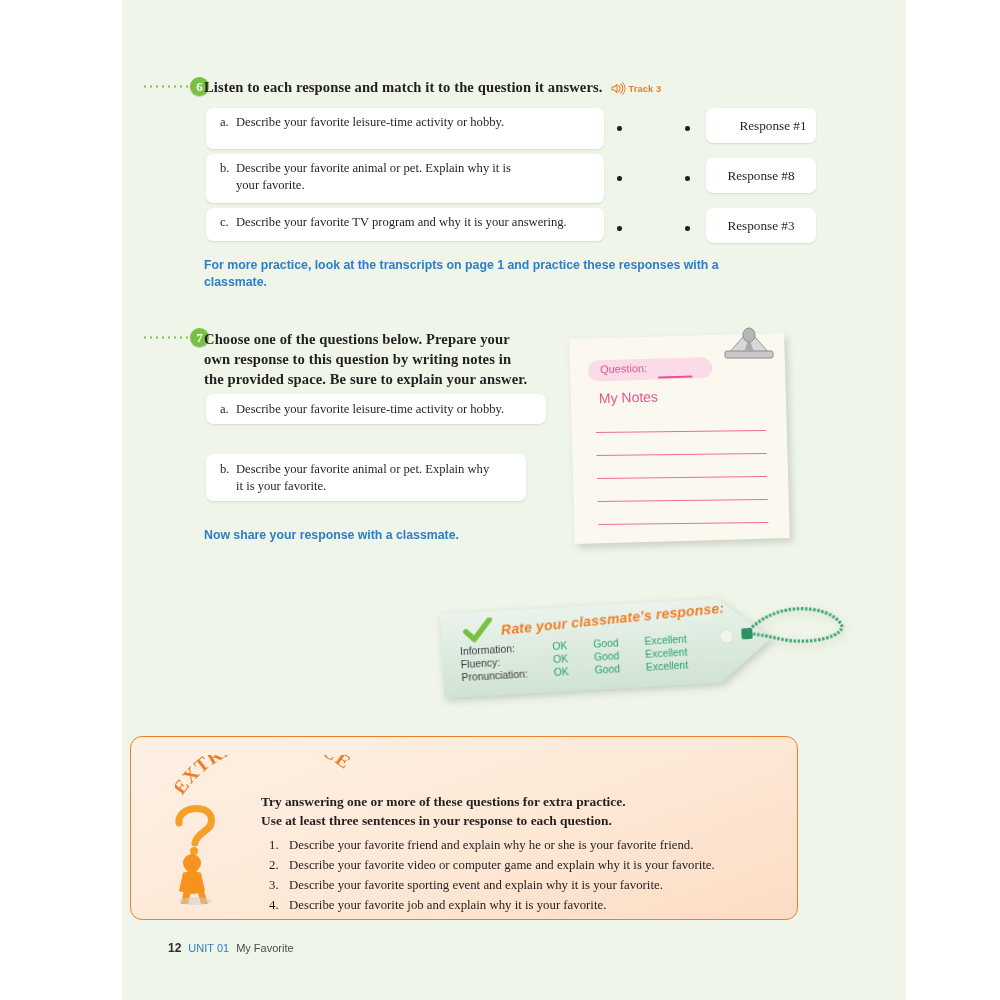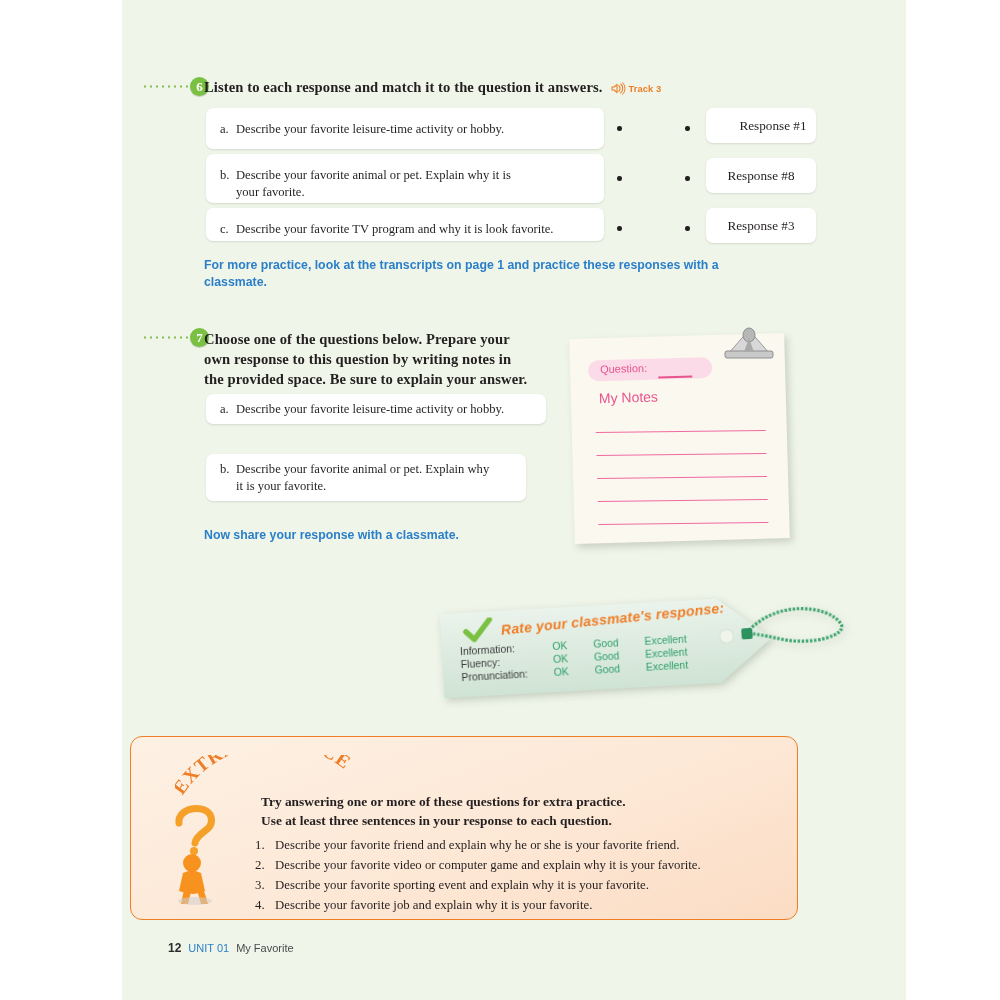--- a/index.html
+++ b/index.html
@@ -62,21 +62,21 @@
   
   .wbox {
     position: absolute;
     background: #ffffff;
     border-radius: 7px;
     box-shadow: 0 1px 2px rgba(120,130,110,.22);
     font-family: "Liberation Serif", serif;
     font-size: 12.6px;
     color: #231f20;
     line-height: 17px;
-    padding: 13px 12px 9px 14px;
+    padding: 6px 12px 9px 14px;
   }
   .wbox .lt { display: inline-block; width: 16px; }
   .wbox .tx { display: inline; }
   .wbox.two .body { display: block; }
   .wbox.two .ind { display: block; padding-left: 16px; }
 
   .rbox {
     position: absolute;
     background: #ffffff;
     border-radius: 7px;
@@ -249,21 +249,21 @@
   <div class="wbox" style="left:84px; top:108px; width:398px; height:41px;">
     <span class="lt">a.</span><span class="tx">Describe your favorite leisure-time activity or hobby.</span>
   </div>
 
   <div class="wbox two" style="left:84px; top:154px; width:398px; height:49px;">
     <span class="body"><span class="lt">b.</span><span class="tx">Describe your favorite animal or pet. Explain why it is</span></span>
     <span class="ind">your favorite.</span>
   </div>
 
   <div class="wbox" style="left:84px; top:208px; width:398px; height:33px;">
-    <span class="lt">c.</span><span class="tx">Describe your favorite TV program and why it is look favorite.</span>
+    <span class="lt">c.</span><span class="tx">Describe your favorite TV program and why it is your answering.</span>
   </div>
 
   <div class="dot" style="left:495px; top:126px;"></div>
   <div class="dot" style="left:495px; top:176px;"></div>
   <div class="dot" style="left:495px; top:226px;"></div>
 
   <div class="dot" style="left:563px; top:126px;"></div>
   <div class="dot" style="left:563px; top:176px;"></div>
   <div class="dot" style="left:563px; top:226px;"></div>
 
@@ -369,21 +369,21 @@
       <path d="M25 93 l-3 14 h7 l3 -12 z" fill="#f7921e"></path>
       <path d="M38 93 l4 14 h7 l-4 -13 z" fill="#f7921e"></path>
       <ellipse cx="36" cy="104" rx="17" ry="4" fill="#cfcfcf" opacity=".55"></ellipse>
     </svg>
 
     <div class="ep-lead" style="left:130px; top:55px; width:520px;">
       <span>Try answering one or more of these questions for extra practice.</span><br>
       <span>Use at least three sentences in your response to each question.</span>
     </div>
 
-    <div class="ep-list" style="left:124px; top:98px; width:530px;">
+    <div class="ep-list" style="left:138px; top:98px; width:530px;">
       <div><span class="n">1.</span><span>Describe your favorite friend and explain why he or she is your favorite friend.</span></div>
       <div><span class="n">2.</span><span>Describe your favorite video or computer game and explain why it is your favorite.</span></div>
       <div><span class="n">3.</span><span>Describe your favorite sporting event and explain why it is your favorite.</span></div>
       <div><span class="n">4.</span><span>Describe your favorite job and explain why it is your favorite.</span></div>
     </div>
   </div>
 
   <div class="footer">
     <span class="pg">12</span><span class="un">UNIT 01</span><span class="ti">My Favorite</span>
   </div>

